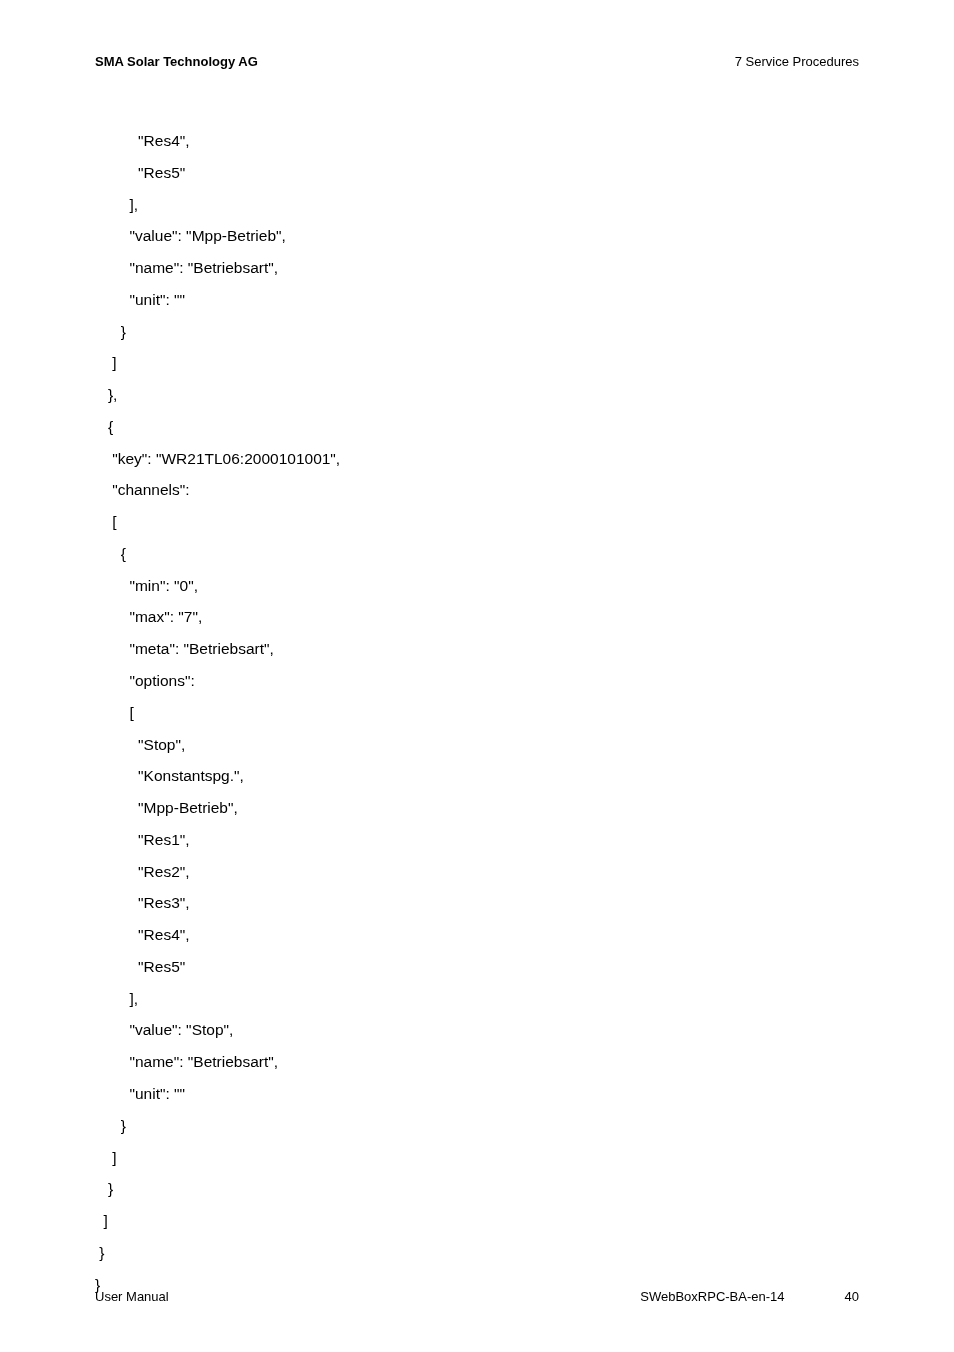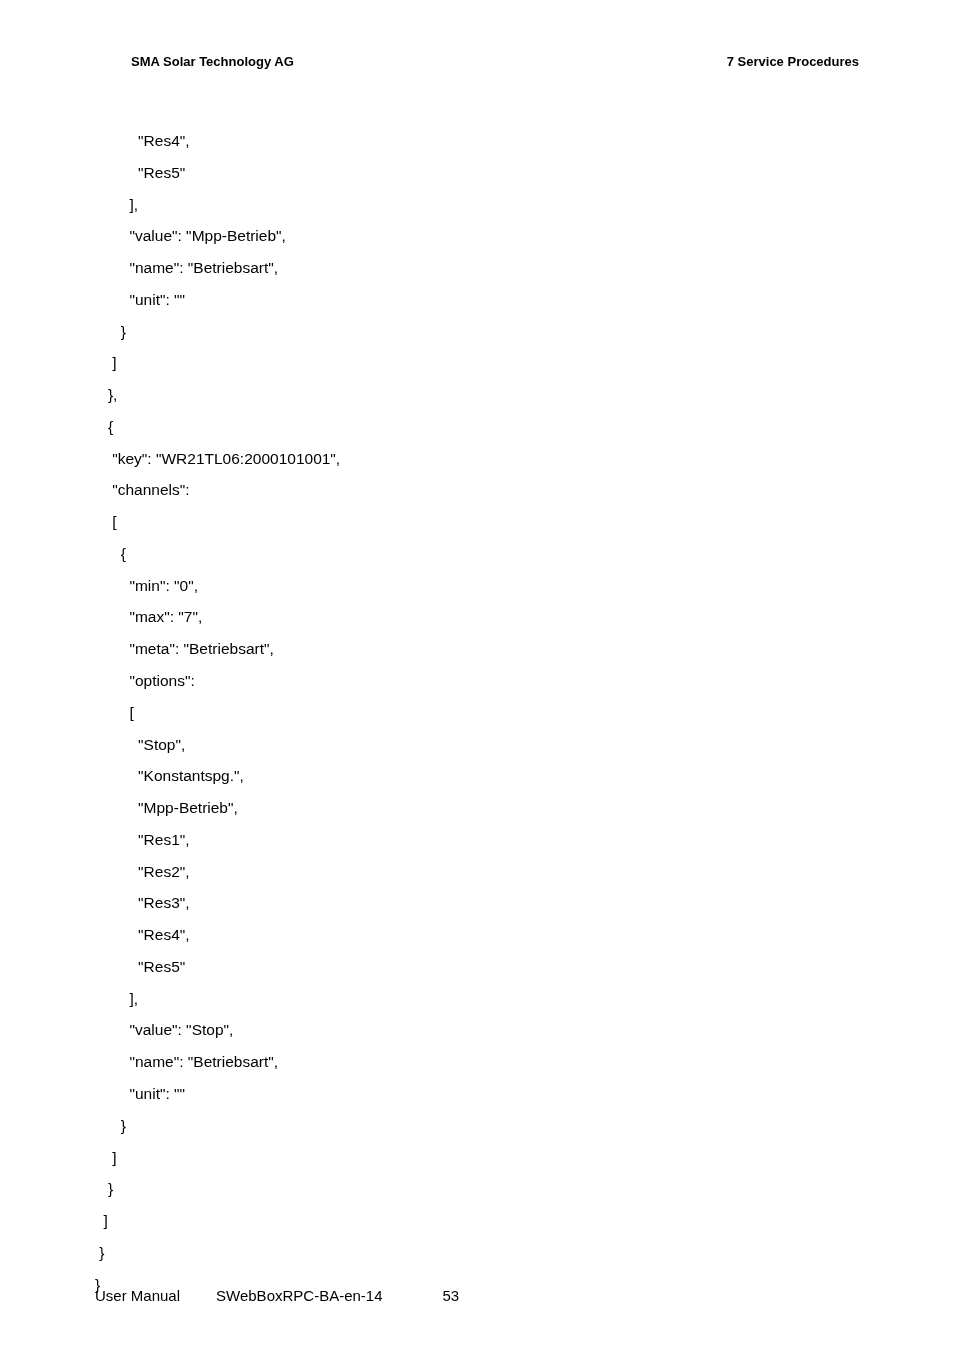--- a/index.html
+++ b/index.html
@@ -13,38 +13,39 @@
   }
   .header {
     position: absolute;
     top: 54px;
     left: 95px;
     right: 95px;
     display: flex;
     justify-content: space-between;
     font-size: 13px;
   }
-  .header-left { font-weight: bold; margin-left: 36px; }
-  .header-right { font-weight: bold; }
+  .header-left { font-weight: bold; }
+  .header-right { font-weight: normal; }
   .code-block {
     position: absolute;
     top: 125px;
     left: 95px;
     font-size: 15.5px;
     line-height: 2.05;
     white-space: pre;
     font-family: "Futura", "Century Gothic", "Trebuchet MS", Arial, sans-serif;
   }
   .footer {
     position: absolute;
     bottom: 48px;
     left: 95px;
     right: 95px;
     display: flex;
-    font-size: 15px;
+    justify-content: space-between;
+    font-size: 13px;
     color: #000;
   }
   .footer-right { display: flex; gap: 60px; margin-left: 36px; }
 </style>
 </head>
 <body>
 
 <div class="header">
   <span class="header-left">SMA Solar Technology AG</span>
   <span class="header-right">7  Service Procedures</span>
@@ -85,15 +86,15 @@
     ]
    }
   ]
  }
 }</div>
 
 <div class="footer">
   <span>User Manual</span>
   <span class="footer-right">
     <span>SWebBoxRPC-BA-en-14</span>
-    <span>53</span>
+    <span>40</span>
   </span>
 </div>
 
 </body></html>

